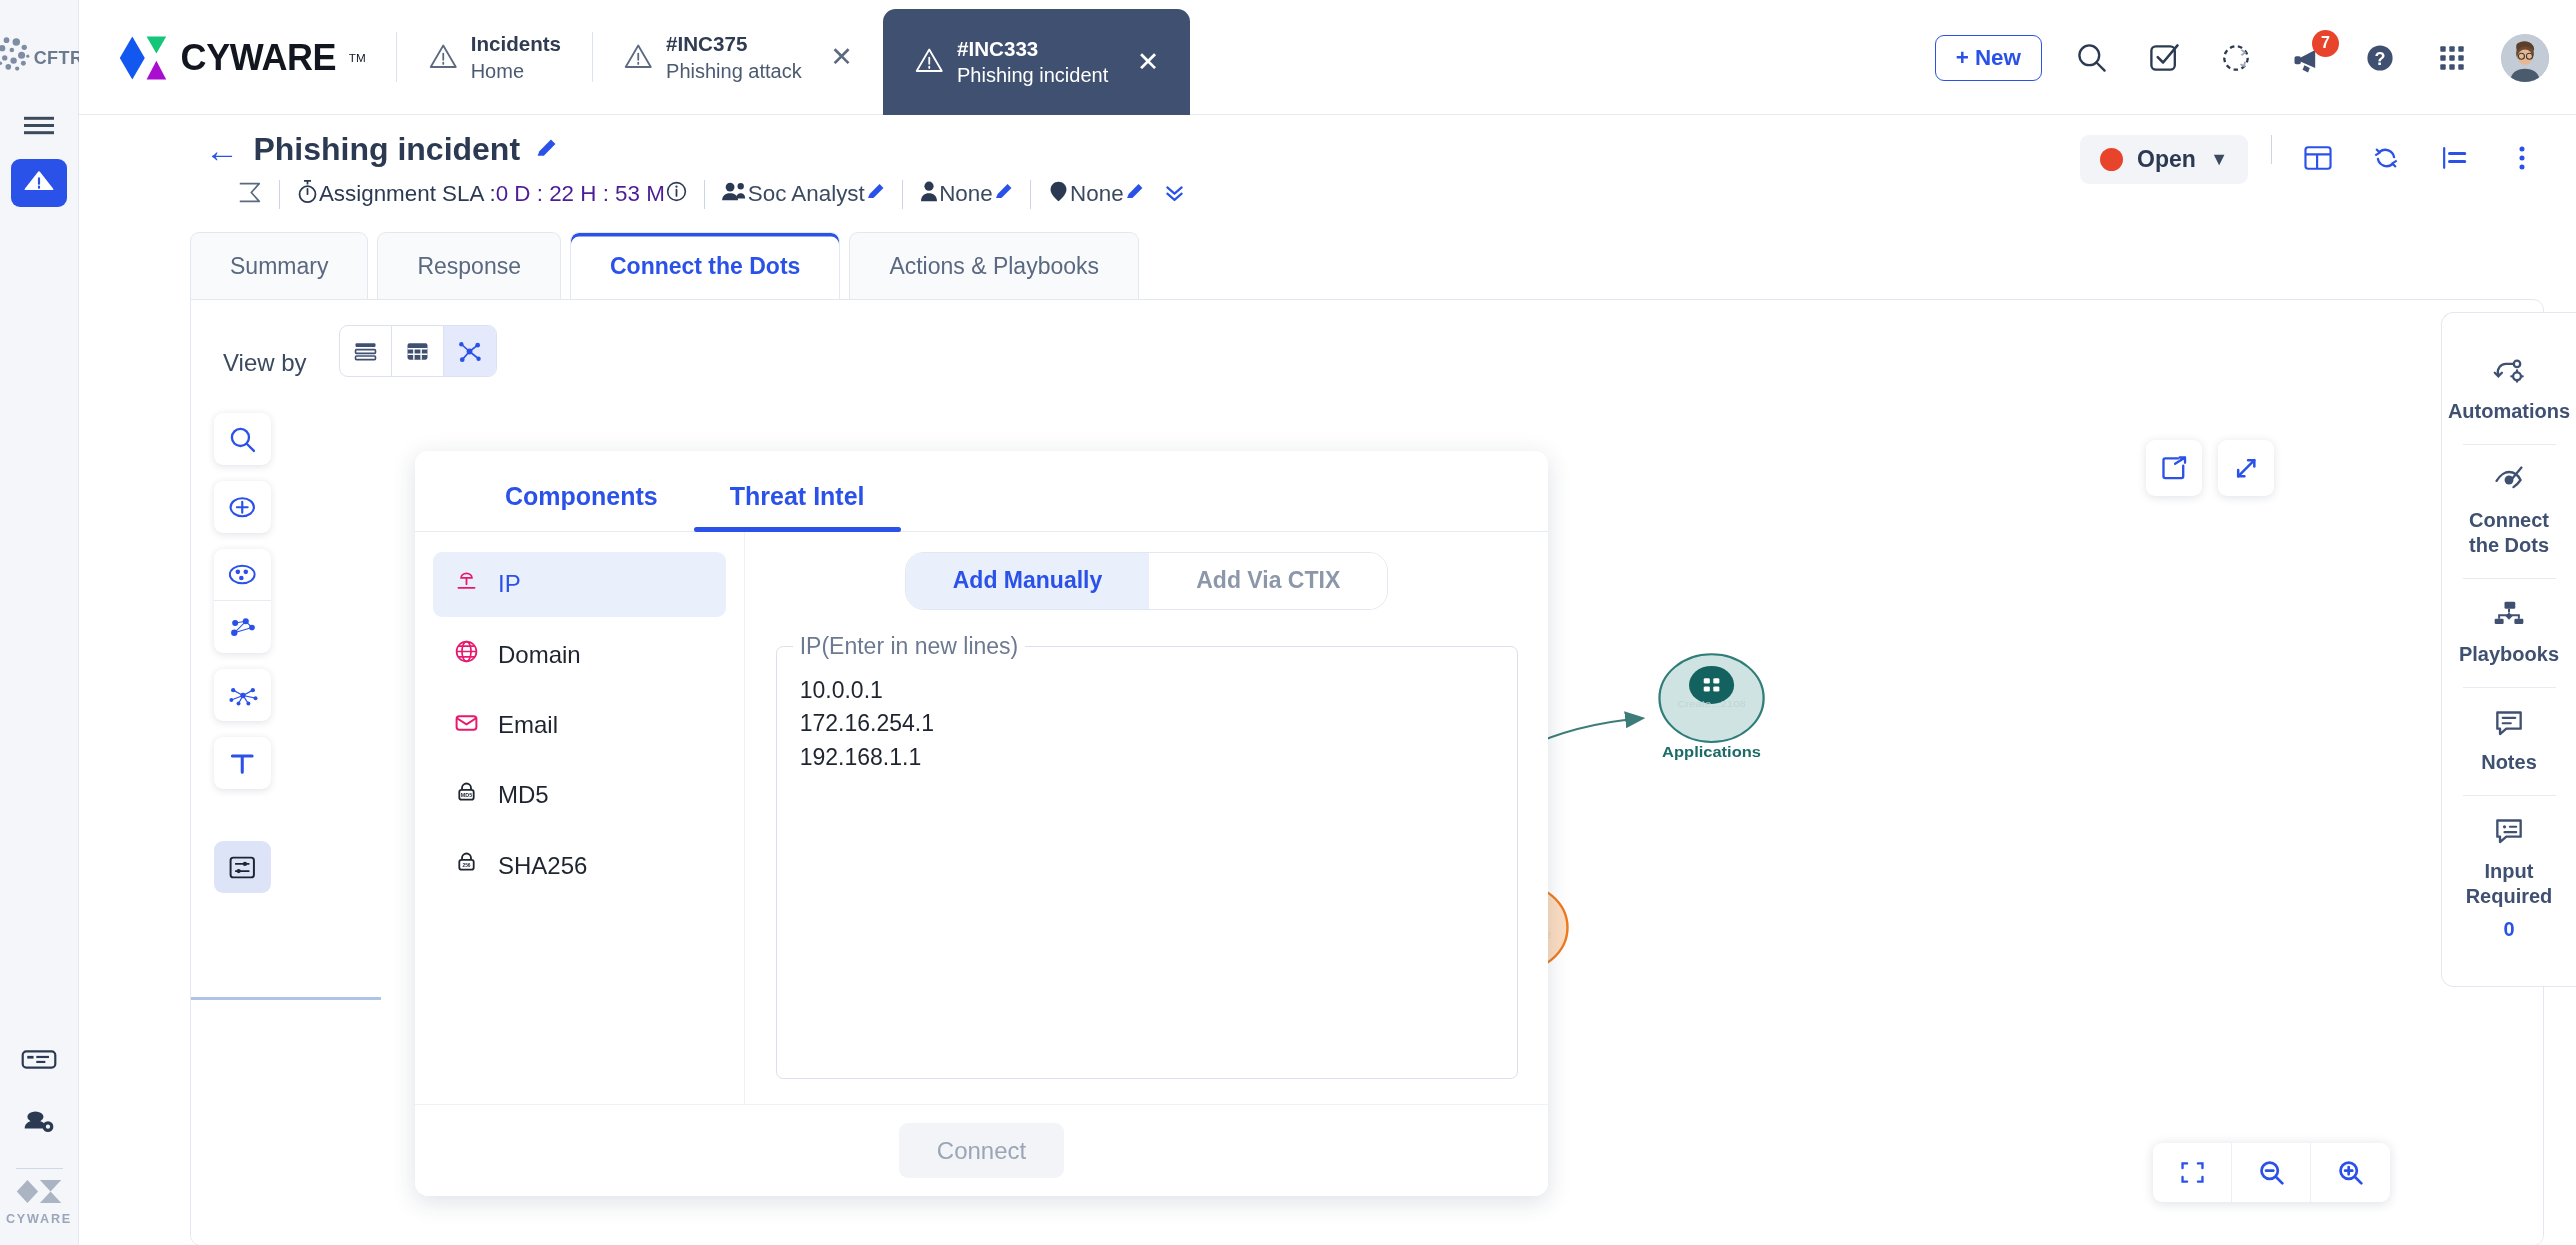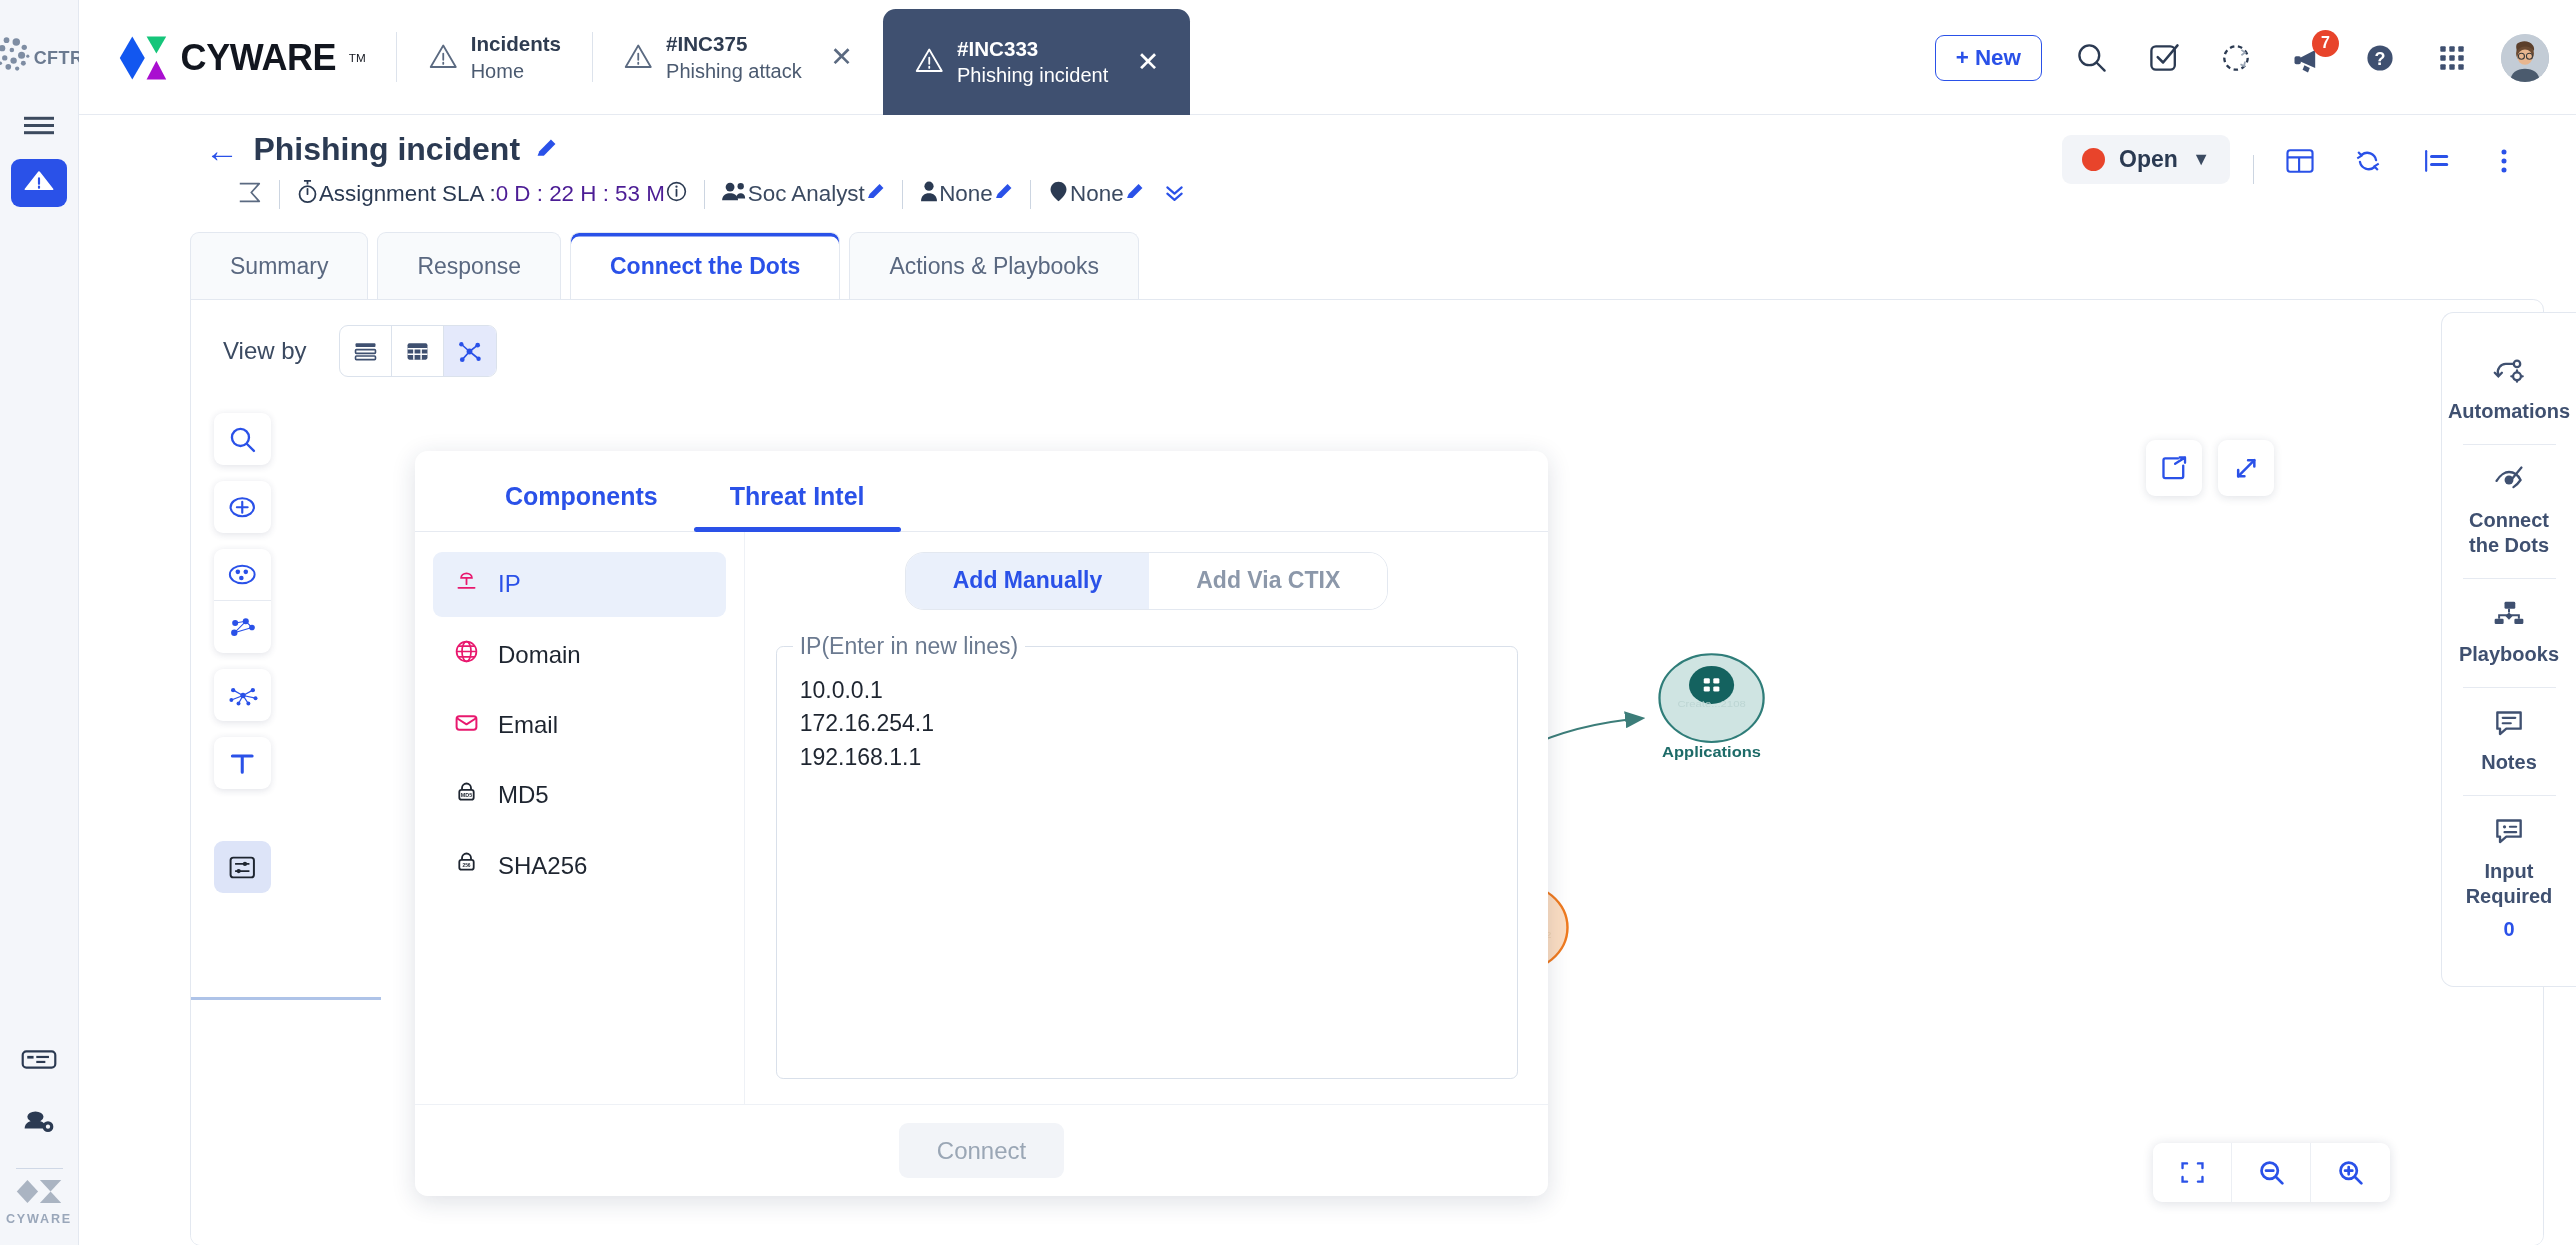--- a/index.html
+++ b/index.html
@@ -88,21 +88,21 @@
   .backarrow { font-size: 34px; color:#2a51e8; line-height:1; cursor:pointer; }
   .pagetitle { font-size: 32px; font-weight:700; color:#2b3a52; }
   .pencil { cursor:pointer; }
 
   .sh-row2 { display:flex; align-items:center; gap:16px; padding-left: 157px; margin-top: 10.8px; }
   .sh-item { display:flex; align-items:center; gap:0; font-size: 22.4px; color:#3b4a61; }
   .sla-label { color:#2b3a52; }
   .sla-time { color:#4c1d95; }
   .sh-vsep { width:0.9px; height:29px; background:#ccd5e1; }
 
-  .status-area { position:absolute; right: 50px; top: 135px; display:flex; align-items:flex-end; gap:23px; }
+  .status-area { position:absolute; right: 32px; top: 135px; display:flex; align-items:flex-start; gap:23px; }
   .statusbtn {
     background:#f2f4f8; border-radius: 9px; display:flex; align-items:center; gap:14.4px;
     padding: 10.8px 20px; cursor:pointer;
   }
   .dot-red { width: 23px; height:23px; border-radius:50%; background:#e8442b; }
   .status-txt { font-size: 23px; font-weight:600; color:#2b3a52; }
   .caret { font-size:18px; color:#3b4a61; }
 
   
   .tabstrip { display:flex; align-items:flex-end; gap: 9px; padding: 21.5px 0 0 111px; background:#fff; }
@@ -115,21 +115,21 @@
     background:#ffffff; color:#2a51e8; font-weight:600; border-color:#e3e8f0;
     box-shadow: inset 0 3.6px 0 #2a51e8;
   }
 
   
   .content {
     margin: 0 32px 0 111px; background:#ffffff; border:0.9px solid #e3e8f0;
     border-radius: 0 10.8px 10.8px 10.8px; flex: 1 1 auto; position: relative; overflow:hidden;
     min-height: 0;
   }
-  .viewby { display:flex; align-items:center; gap: 32px; padding: 25px 0 0 32px; }
+  .viewby { display:flex; align-items:flex-end; gap: 32px; padding: 25px 0 0 32px; }
   .viewby-label { font-size: 24px; color:#3b4a61; }
   .seg { display:flex; border:0.9px solid #dbe2ec; border-radius:9px; overflow:hidden; background:#fff; }
   .seg-btn { width: 52px; height: 50px; display:flex; align-items:center; justify-content:center; cursor:pointer; border-right:0.9px solid #dbe2ec; }
   .seg-btn:last-child { border-right:none; }
   .seg-btn.on { background:#e4e9fb; }
 
   
   .canvas-wrap { position:absolute; left:0; right:0; top: 97px; bottom:0; }
   .graph-bg { position:absolute; inset:0; background:#ffffff; }
 

